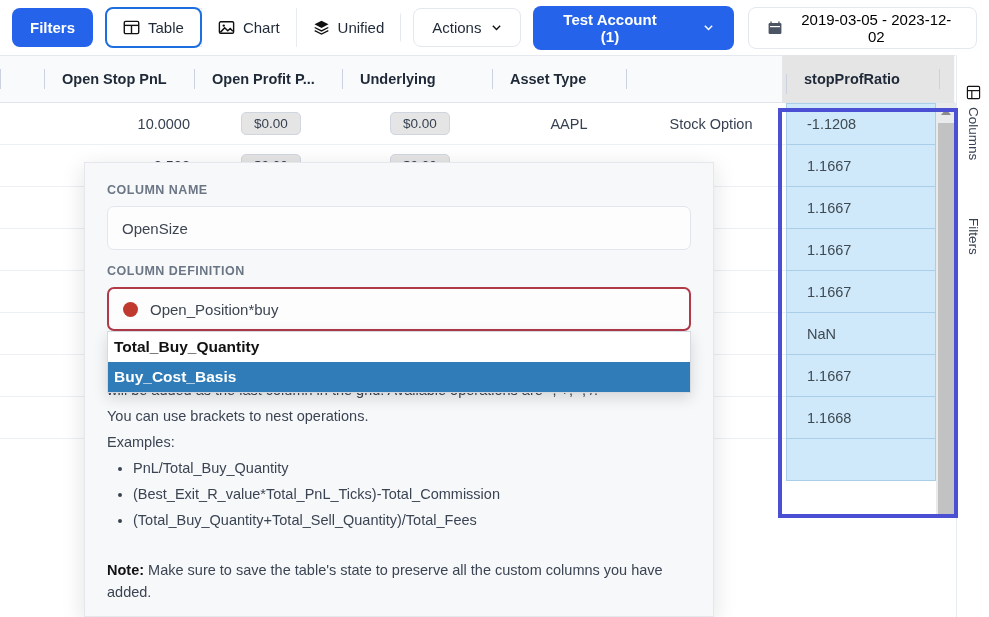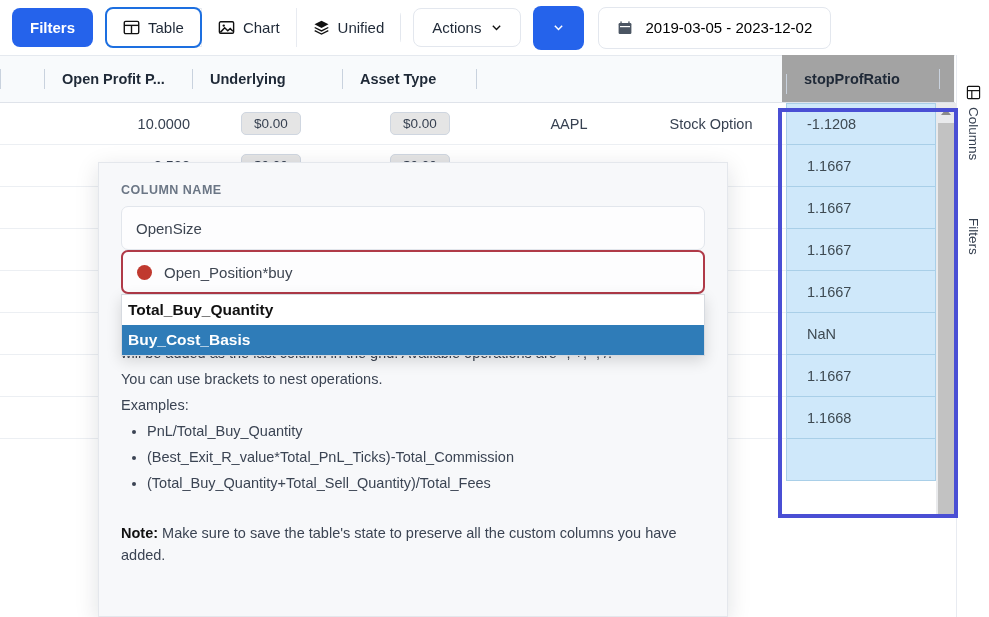--- a/index.html
+++ b/index.html
@@ -96,21 +96,21 @@
   }
 
   
   .hl-col {
     position:absolute; left:778px; top:53px; width:180px; height:410px;
     border:4px solid #4a4fd4; background:transparent;
     pointer-events:none; z-index:6;
   }
   .spr-head {
     position:absolute; left:782px; top:0px; width:172px; height:48px;
-    background:#a3a3a3; display:flex; align-items:center;
+    background:#e5e5e5; display:flex; align-items:center;
     border-bottom:1px solid #dfe3ea; z-index:5;
   }
   .spr-head .hl { font-size:14.5px; font-weight:bold; color:#1f2937; padding-left:22px; position:relative;}
   .spr-head .hl:before{content:"";position:absolute;left:4px;top:3px;width:1px;height:20px;background:#c9d2de;}
   .spr-head .hr{position:absolute;right:14px;top:14px;width:1px;height:20px;background:#c9d2de;}
   .spr-body {
     position:absolute; left:786px; top:48px; width:150px; height:410px;
     z-index:5; overflow:hidden;
   }
   .spr-cell {
@@ -136,21 +136,21 @@
     background:#fff; border-left:1px solid #e8ebf1;
     display:flex; flex-direction:column; align-items:center; padding-top:30px; gap:58px;
   }
   .rail-item {
     writing-mode:vertical-rl; font-size:13.5px; color:#374151;
     display:flex; align-items:center; gap:7px; cursor:pointer;
   }
 
   
   .panel {
-    position:absolute; left:98px; top:162px; width:630px; height:455px;
+    position:absolute; left:84px; top:162px; width:630px; height:455px;
     background:#f7f8fa; border:1px solid #e4e7ec;
     box-shadow: 0 6px 22px rgba(16,24,40,.13);
     z-index:20; padding:14px 22px 0 22px;
   }
   .lbl {
     font-size:12.5px; font-weight:bold; letter-spacing:.5px;
     color:#6b7685; margin:6px 0 9px 0;
   }
   .txt-input {
     width:100%; height:44px; border:1px solid #e2e6ec; border-radius:7px;
@@ -223,20 +223,21 @@
   <button class="btn-plain">
     <span>Actions</span>
     <span class="ico">
       <svg class="chev" viewBox="0 0 12 12" fill="none" stroke="#111" stroke-width="1.5">
         <path d="M2 4.2 L6 8.2 L10 4.2"></path>
       </svg>
     </span>
   </button>
 
   <button class="btn-account">
+    <span>Test Account (1)</span>
     <span class="ico">
       <svg class="chev" viewBox="0 0 12 12" fill="none" stroke="#ffffff" stroke-width="1.6">
         <path d="M2 4.2 L6 8.2 L10 4.2"></path>
       </svg>
     </span>
   </button>
 
   <button class="btn-date">
     <span class="ico">
       <svg width="16" height="16" viewBox="0 0 16 16" fill="none" stroke="#4b5563" stroke-width="1.3">
@@ -247,20 +248,23 @@
       </svg>
     </span>
     <span>2019-03-05 - 2023-12-02</span>
   </button>
 </div>
 
 <div class="grid">
 
   <div class="grid-head">
     <div class="hcell" style="width:44px;"></div>
+    <div class="hcell" style="width:150px;">
+        <span>Open Stop PnL</span>
+      </div>
     <div class="hcell" style="width:148px;">
         <span>Open Profit P...</span>
       </div>
     <div class="hcell" style="width:150px;">
         <span>Underlying</span>
       </div>
     <div class="hcell" style="width:134px;">
         <span>Asset Type</span>
       </div>
     <div class="hcell" style="width:60px;"></div>
@@ -359,20 +363,21 @@
   <div class="rail-item">
     <span>Filters</span>
   </div>
 </div>
 
 <div class="panel">
 
   <div class="lbl">COLUMN NAME</div>
   <input class="txt-input" value="OpenSize" style="">
 
+  <div class="lbl" style="margin-top:14px;">COLUMN DEFINITION</div>
 
   <div class="def-wrap">
     <div class="def-input">
       <span class="dot"></span>
       <span>Open_Position*buy</span>
     </div>
 
     <div class="dropdown">
       <div class="dd-item">Total_Buy_Quantity</div>
       <div class="dd-item sel">Buy_Cost_Basis</div>

